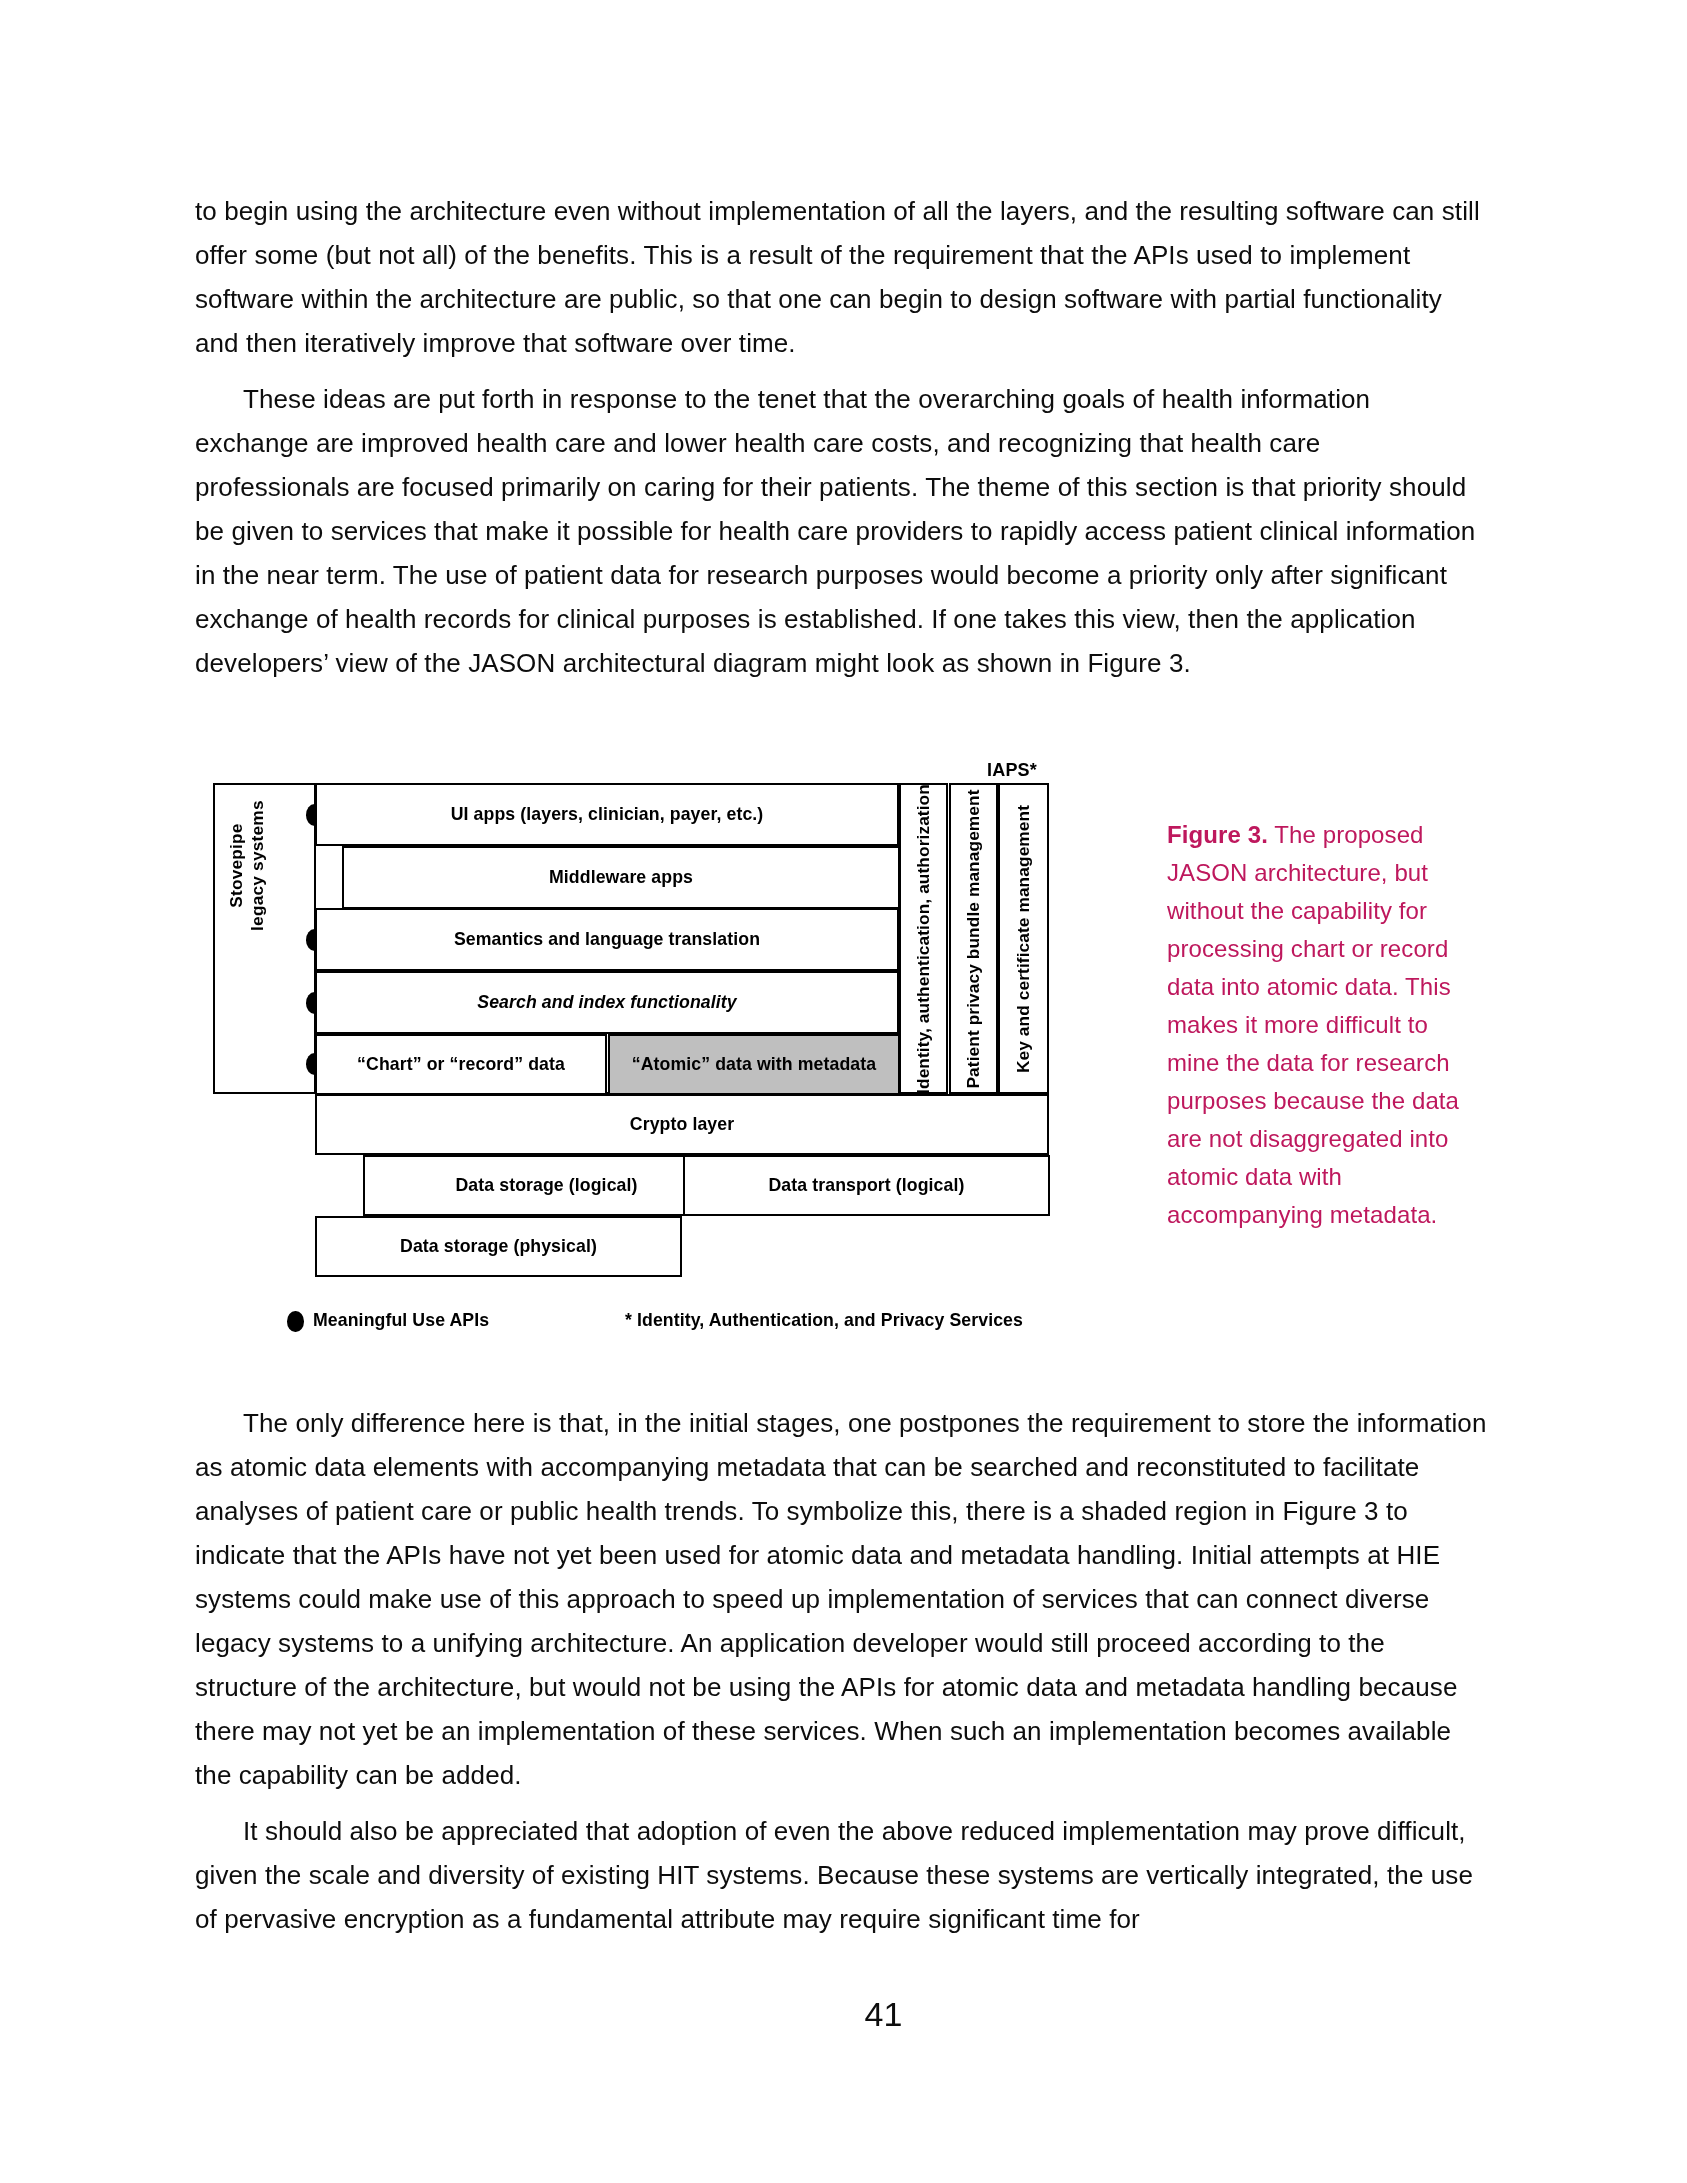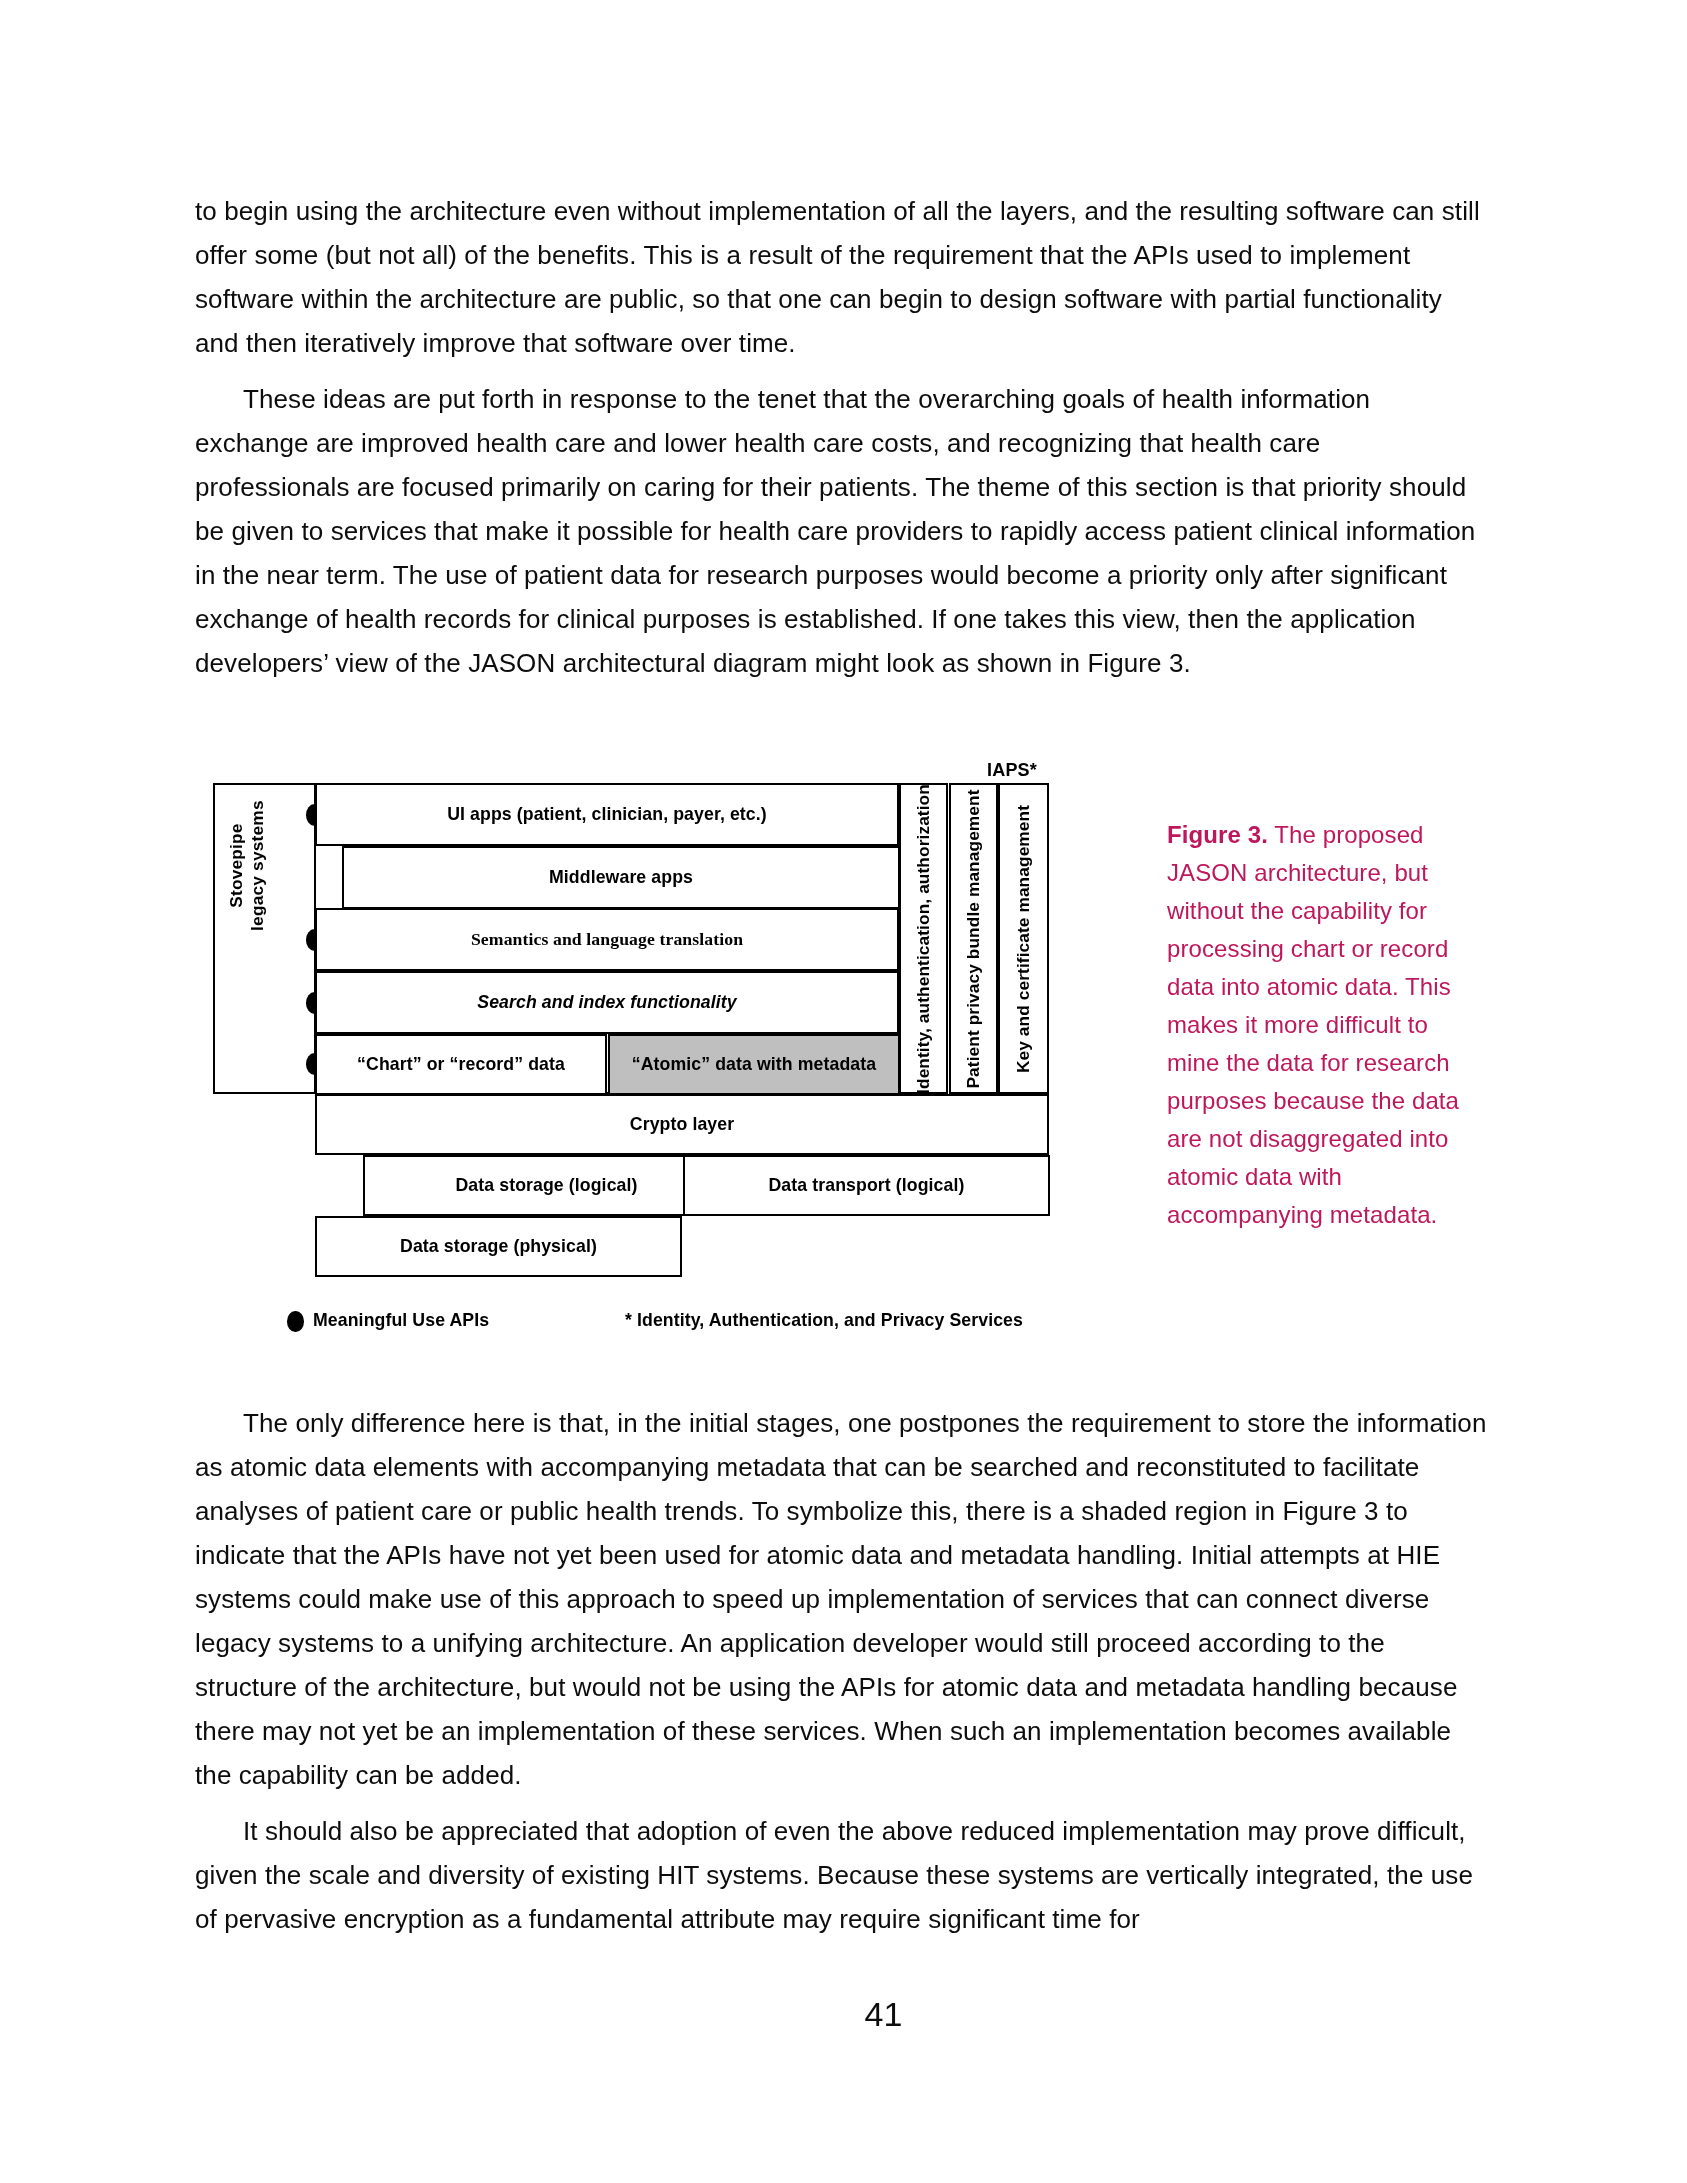--- a/index.html
+++ b/index.html
@@ -123,21 +123,21 @@
     align-items: center;
     justify-content: center;
     font-size: 17.7px;
     font-weight: bold;
     letter-spacing: 0.1px;
     color: #000;
   }
 
   .layer-ui          { left: 102px; top: 37px;  width: 584px; height: 63px; }
   .layer-middleware  { left: 129px; top: 100px; width: 558px; height: 63px; }
-  .layer-semantics   { left: 102px; top: 162px; width: 584px; height: 63px; font-family: Liberation Serif, serif; }
+  .layer-semantics   { left: 102px; top: 162px; width: 584px; height: 63px; }
   .layer-search      { left: 102px; top: 225px; width: 584px; height: 63px; font-style: italic; }
   .layer-chart       { left: 102px; top: 288px; width: 292px; height: 61px; }
   .layer-atomic      { left: 395px; top: 288px; width: 292px; height: 61px; background:#bfbfbf; }
 
   
   .vcol {
     position: absolute;
     box-sizing: border-box;
     border: 2.1px solid #000;
     background: #fff;
@@ -266,21 +266,21 @@
         <div>Stovepipe</div>
         <div>legacy systems</div>
       </div>
 
       <div class="api-spine"></div>
       <div class="api-dot" style="top:58px;"></div>
       <div class="api-dot" style="top:183px;"></div>
       <div class="api-dot" style="top:246px;"></div>
       <div class="api-dot" style="top:307px;"></div>
 
-      <div class="layer layer-ui">UI apps (patient, clinician, payer, etc.)</div>
+      <div class="layer layer-ui">UI apps (layers, clinician, payer, etc.)</div>
       <div class="layer layer-middleware">Middleware apps</div>
       <div class="layer layer-semantics">Semantics and language translation</div>
       <div class="layer layer-search">Search and index functionality</div>
       <div class="layer layer-chart">“Chart” or “record” data</div>
       <div class="layer layer-atomic">“Atomic” data with metadata</div>
 
       <div class="vcol vcol-1">
         <div class="vcol-inner">
           <div>Identity, authentication, authorization</div>
         </div>

